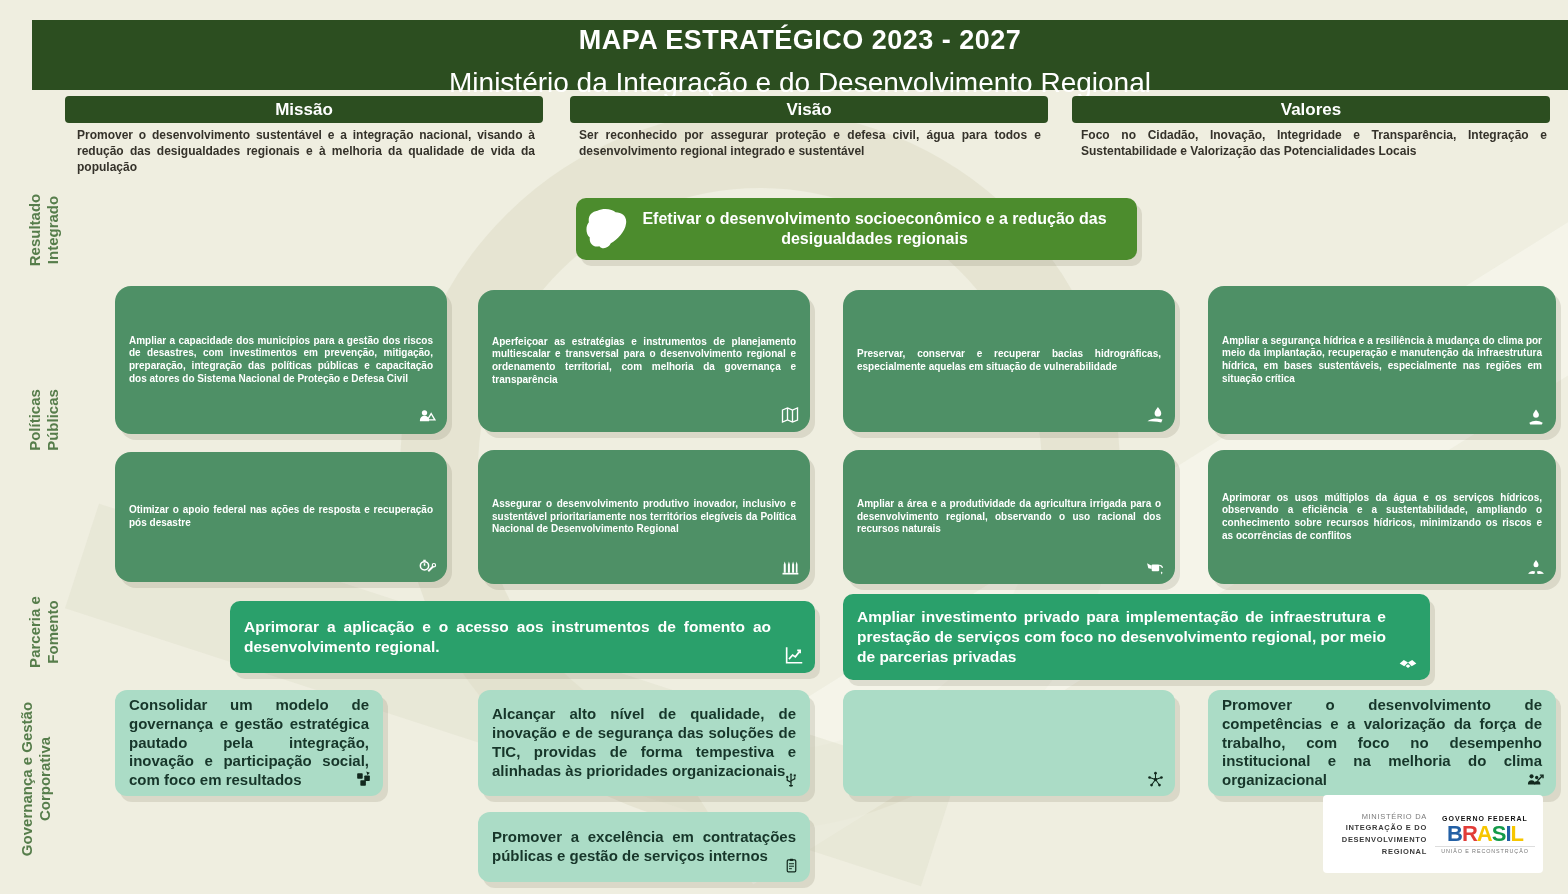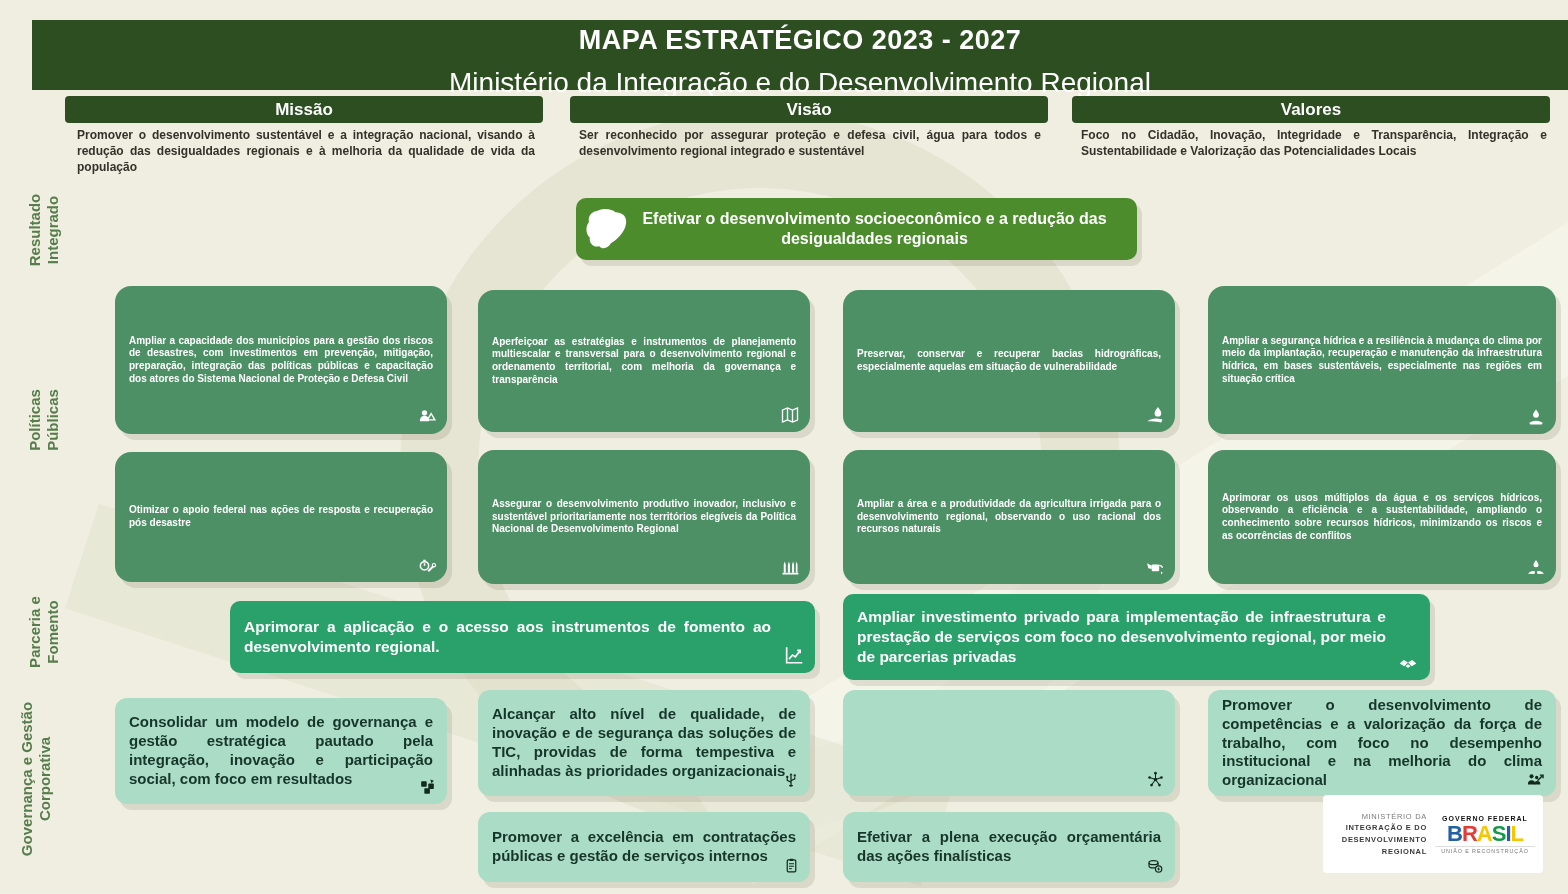--- a/index.html
+++ b/index.html
@@ -68,21 +68,21 @@
   .pp1{left:115px;top:286px;width:332px;height:148px;}
   .pp2{left:478px;top:290px;width:332px;height:142px;}
   .pp3{left:843px;top:290px;width:332px;height:142px;}
   .pp4{left:1208px;top:286px;width:348px;height:148px;}
   .pp5{left:115px;top:452px;width:332px;height:130px;}
   .pp6{left:478px;top:450px;width:332px;height:134px;}
   .pp7{left:843px;top:450px;width:332px;height:134px;}
   .pp8{left:1208px;top:450px;width:348px;height:134px;}
   .pf1{left:230px;top:601px;width:585px;height:72px;}
   .pf2{left:843px;top:594px;width:587px;height:86px;}
-  .gg1{left:115px;top:690px;width:332px;height:106px;margin-top:8px;}
+  .gg1{left:115px;top:690px;width:268px;height:106px;}
   .gg2{left:478px;top:690px;width:332px;height:106px;}
   .gg3{left:843px;top:690px;width:332px;height:106px;}
   .gg4{left:1208px;top:690px;width:348px;height:106px;}
   .gg5{left:478px;top:812px;width:332px;height:70px;}
   .gg6{left:843px;top:812px;width:332px;height:70px;}
 
   
   .logo-box{position:absolute;left:1323px;top:795px;width:220px;height:78px;background:#fff;border-radius:4px;display:flex;align-items:center;padding:5px 8px;gap:8px;}
   .ministry{flex:1;text-align:right;color:#3a3a3a;font-size:7.5px;font-weight:bold;letter-spacing:.7px;line-height:1.55;}
   .ministry .thin{font-weight:normal;color:#7a7a7a;}
@@ -282,31 +282,20 @@
         </svg>
     </span>
   </div>
   <div class="card mint gg5">
     <p>Promover a excelência em contratações públicas e gestão de serviços internos</p>
     <span class="icon">
       <svg width="17" height="19" viewBox="0 0 24 24" fill="none" stroke="currentColor" stroke-width="1.7">
           <rect x="6" y="4" width="12" height="17" rx="1.5"></rect>
           <rect x="9.5" y="2.5" width="5" height="3" rx="1" fill="currentColor" stroke="none"></rect>
           <path d="M8.5,9.5 h7 M8.5,13 h7 M8.5,16.5 h4" stroke-width="1.4"></path>
-        </svg>
-    </span>
-  </div>
-  <div class="card mint gg6">
-    <p>Efetivar a plena execução orçamentária das ações finalísticas</p>
-    <span class="icon">
-      <svg width="20" height="18" viewBox="0 0 24 24" fill="none" stroke="currentColor" stroke-width="1.6">
-          <ellipse cx="10" cy="7.5" rx="6" ry="2.6"></ellipse>
-          <path d="M4,7.5 v4.5 c0,1.4 2.7,2.6 6,2.6 s6,-1.2 6,-2.6 V7.5"></path>
-          <circle cx="16.8" cy="16" r="4.2" fill="var(--mint-green)"></circle>
-          <path d="M16.8,14 v4 M15,16 h3.6" stroke-width="1.2"></path>
         </svg>
     </span>
   </div>
 
   <div class="logo-box">
     <div class="ministry">
       <div class="thin">MINISTÉRIO DA</div>
       <div>INTEGRAÇÃO E DO</div>
       <div>DESENVOLVIMENTO</div>
       <div>REGIONAL</div>

